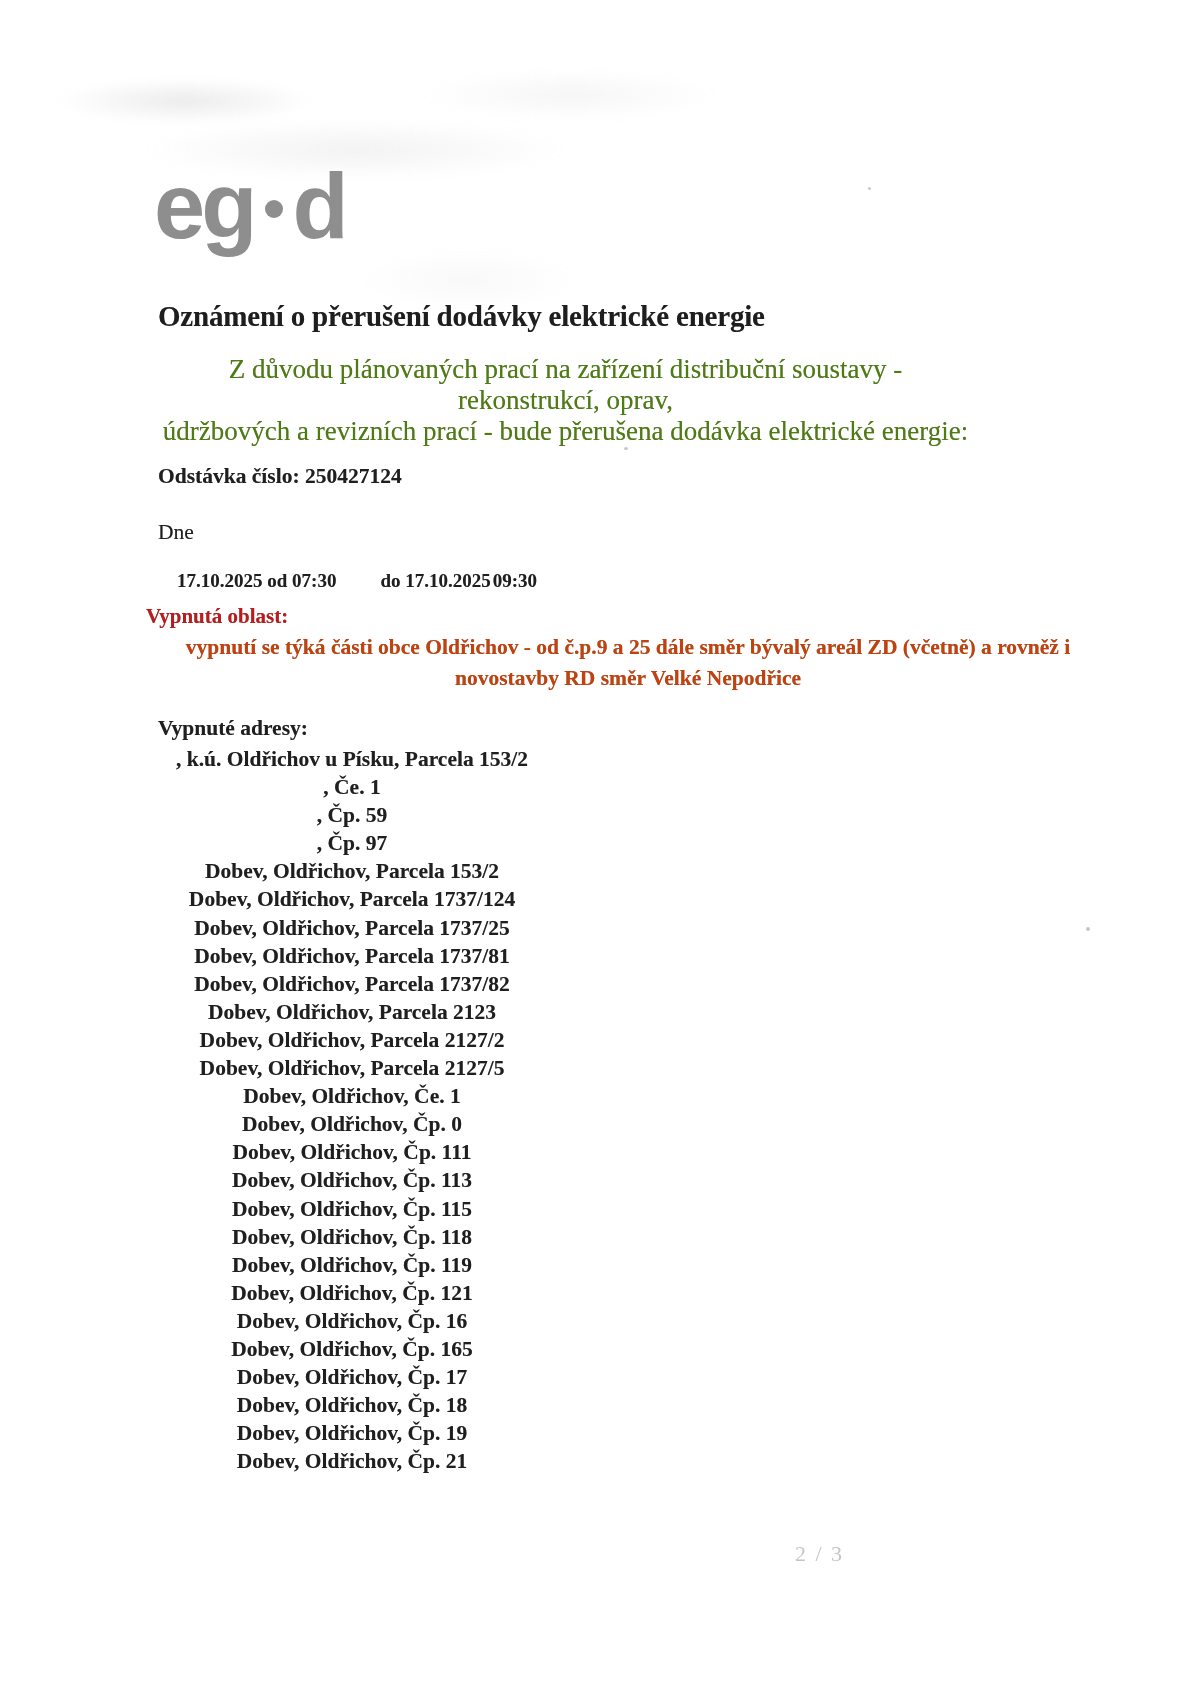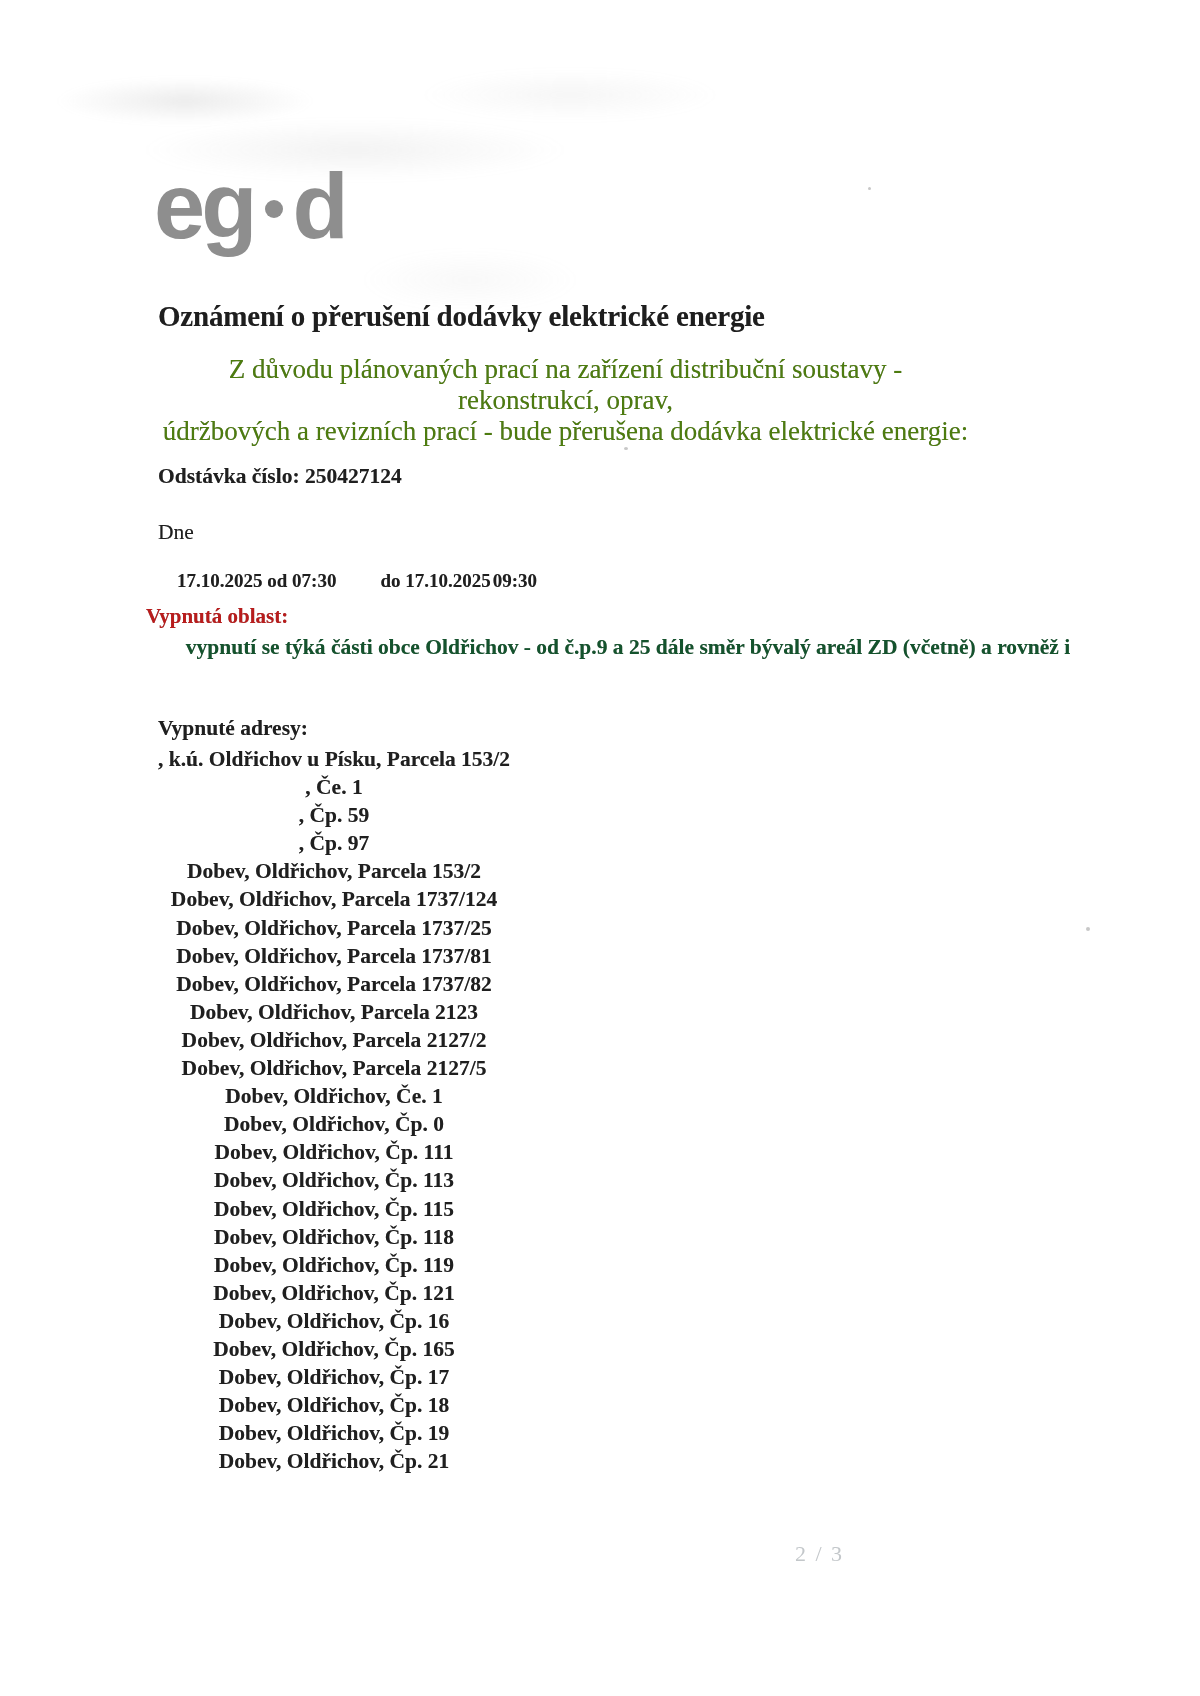--- a/index.html
+++ b/index.html
@@ -125,32 +125,32 @@
     font-weight: 700;
     color: #b91c1c;
   }
   .area-text {
     position: absolute;
     left: 158px; top: 632px;
     width: 940px;
     font-size: 21.5px;
     line-height: 31px;
     font-weight: 700;
-    color: #14532d;
+    color: #c2410c;
   }
   .addresses-heading {
     position: absolute;
     left: 158px; top: 716px;
     font-size: 21.5px;
     font-weight: 700;
     color: #1f1f1f;
   }
   .address-list {
     position: absolute;
-    left: 158px; top: 745px;
+    left: 176px; top: 745px;
     font-size: 21.5px;
     font-weight: 700;
     color: #1f1f1f;
   }
   .address-line {
     height: 28.1px;
     line-height: 28.1px;
     white-space: pre;
   }
 
@@ -200,20 +200,21 @@
   </div>
 
   <div class="date-label">Dne</div>
   <div class="date-line">
     <span>17.10.2025 od 07:30</span><span class="date-gap"></span><span>do 17.10.2025</span><span class="to-time">09:30</span>
   </div>
 
   <div class="area-heading">Vypnutá oblast:</div>
   <div class="area-text">
     <div>vypnutí se týká části obce Oldřichov - od č.p.9 a 25 dále směr bývalý areál ZD (včetně) a rovněž i</div>
+    <div>novostavby RD směr Velké Nepodřice</div>
   </div>
 
   <div class="addresses-heading">Vypnuté adresy:</div>
   <div class="address-list">
       <div class="address-line">, k.ú. Oldřichov u Písku, Parcela 153/2</div>
       <div class="address-line">, Če. 1</div>
       <div class="address-line">, Čp. 59</div>
       <div class="address-line">, Čp. 97</div>
       <div class="address-line">Dobev, Oldřichov, Parcela 153/2</div>
       <div class="address-line">Dobev, Oldřichov, Parcela 1737/124</div>

